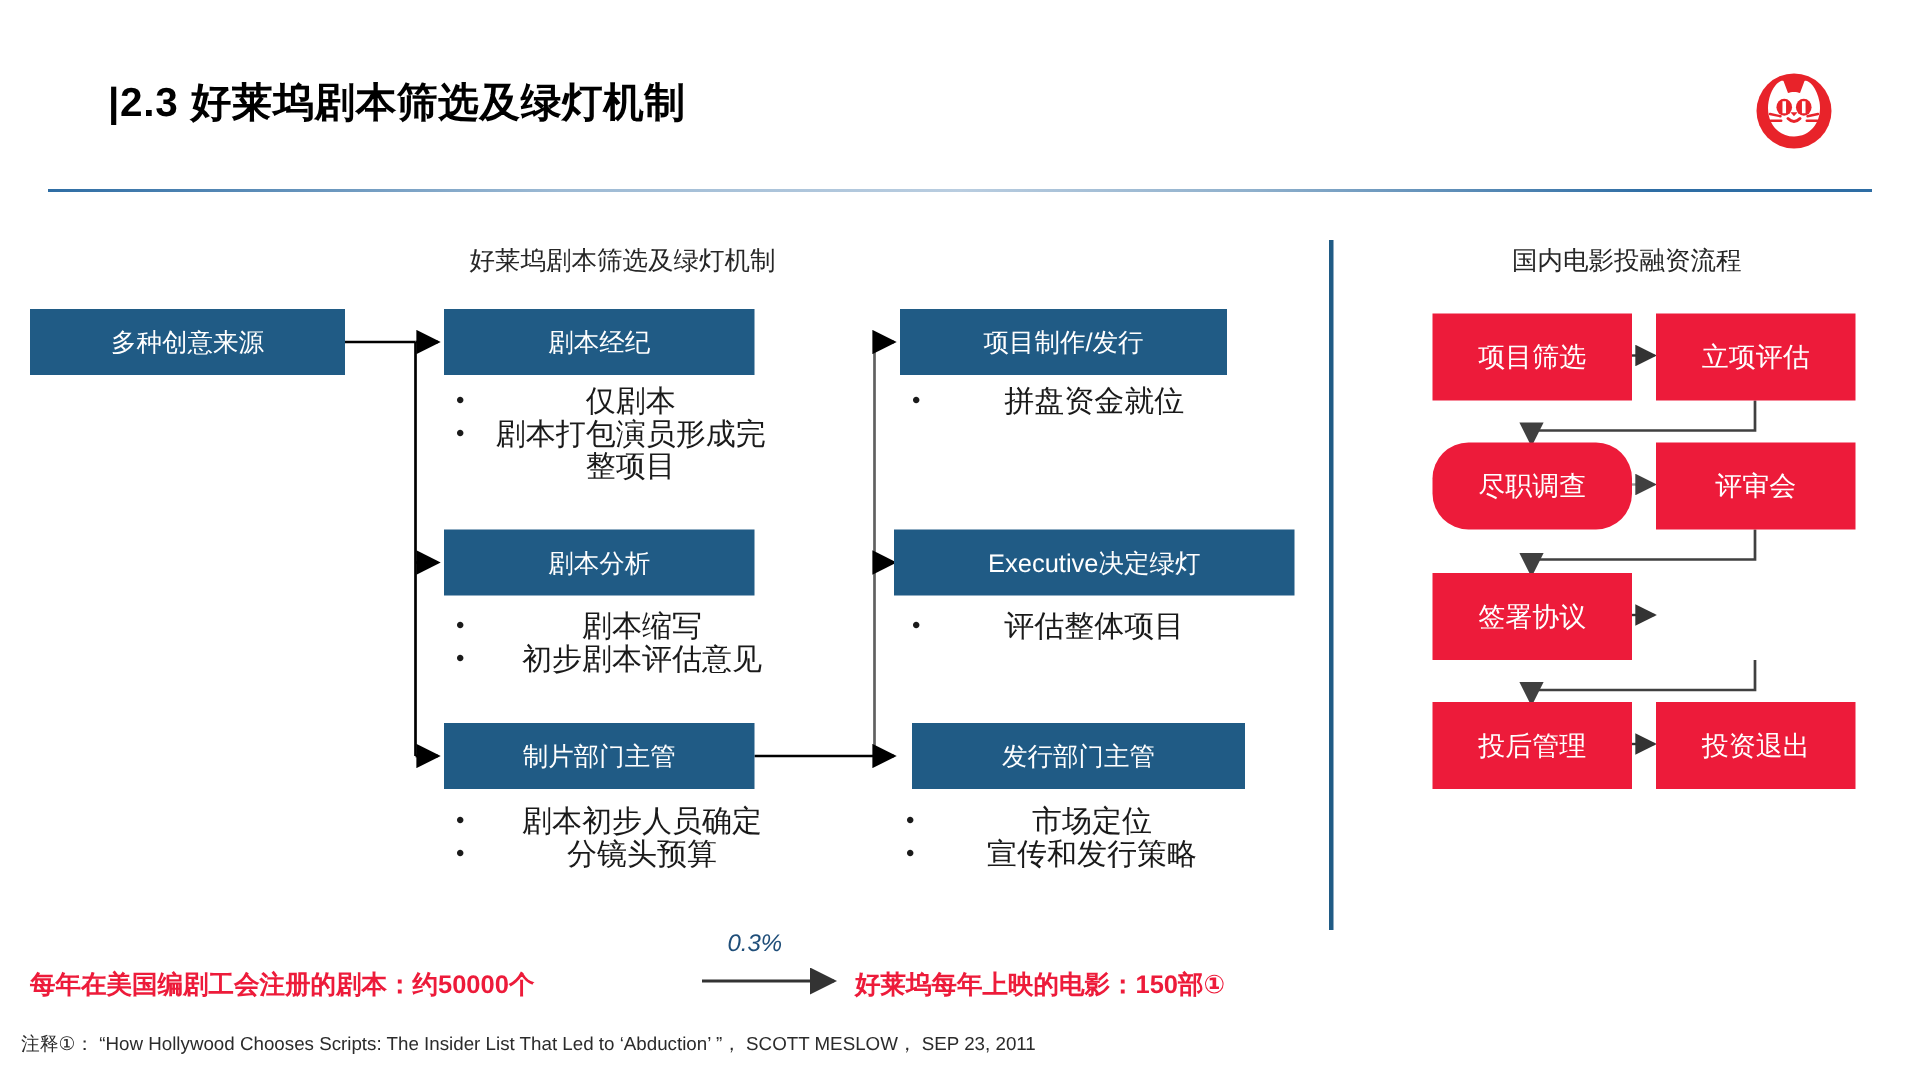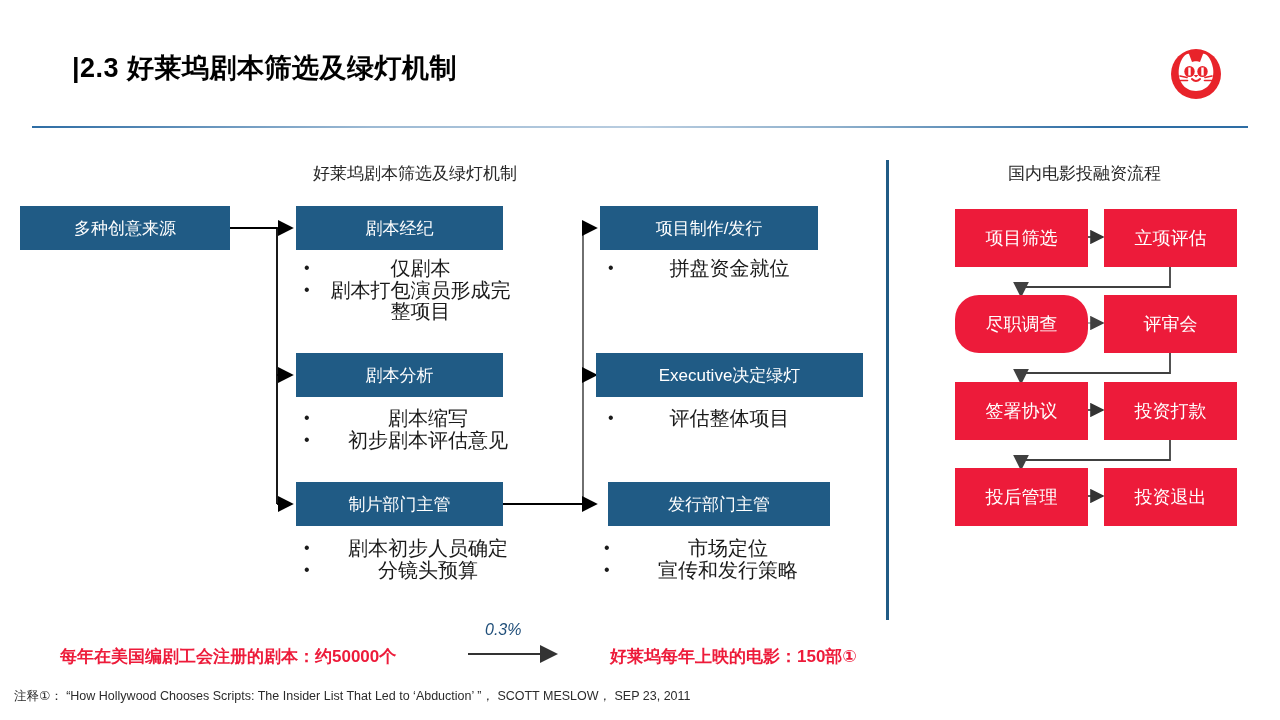--- a/index.html
+++ b/index.html
@@ -128,21 +128,20 @@
     pointer-events: none;
   }
 
   
   .summary-text {
     position: absolute;
     font-size: 17px;
     font-weight: bold;
     color: #ED1B3A;
     white-space: nowrap;
-    margin-left: 40px;
   }
   #summary-left { left: 20px; top: 645px; }
   #summary-right { left: 570px; top: 645px; }
   #summary-rate {
     position: absolute;
     left: 485px;
     top: 621px;
     font-size: 16px;
     font-weight: normal;
     font-style: italic;
@@ -285,21 +284,20 @@
     <path d="M1170,440 L1170,460 L1021,460 L1021,469" stroke="#404040" stroke-width="1.8" fill="none" marker-end="url(#arrowGrey)"></path>
   </svg>
 
   <div class="red-box" style="left:955px; top:209px; width:133px; height:58px;">项目筛选</div>
   <div class="red-box" style="left:1104px; top:209px; width:133px; height:58px;">立项评估</div>
 
   <div class="red-box" style="left:955px; top:295px; width:133px; height:58px;border-radius:24px;">尽职调查</div>
   <div class="red-box" style="left:1104px; top:295px; width:133px; height:58px;">评审会</div>
 
   <div class="red-box" style="left:955px; top:382px; width:133px; height:58px;">签署协议</div>
-  <div class="red-box" style="left:1104px; top:382px; width:133px; height:58px;">投资打款</div>
 
   <div class="red-box" style="left:955px; top:468px; width:133px; height:58px;">投后管理</div>
   <div class="red-box" style="left:1104px; top:468px; width:133px; height:58px;">投资退出</div>
 
   <div id="summary-left" class="summary-text">每年在美国编剧工会注册的剧本：约50000个</div>
   <div id="summary-rate">0.3%</div>
   <svg class="conn-layer">
     <path d="M468,654 L556,654" stroke="#333" stroke-width="2" fill="none" marker-end="url(#arrowRed)"></path>
   </svg>
   <div id="summary-right" class="summary-text">好莱坞每年上映的电影：150部①</div>

